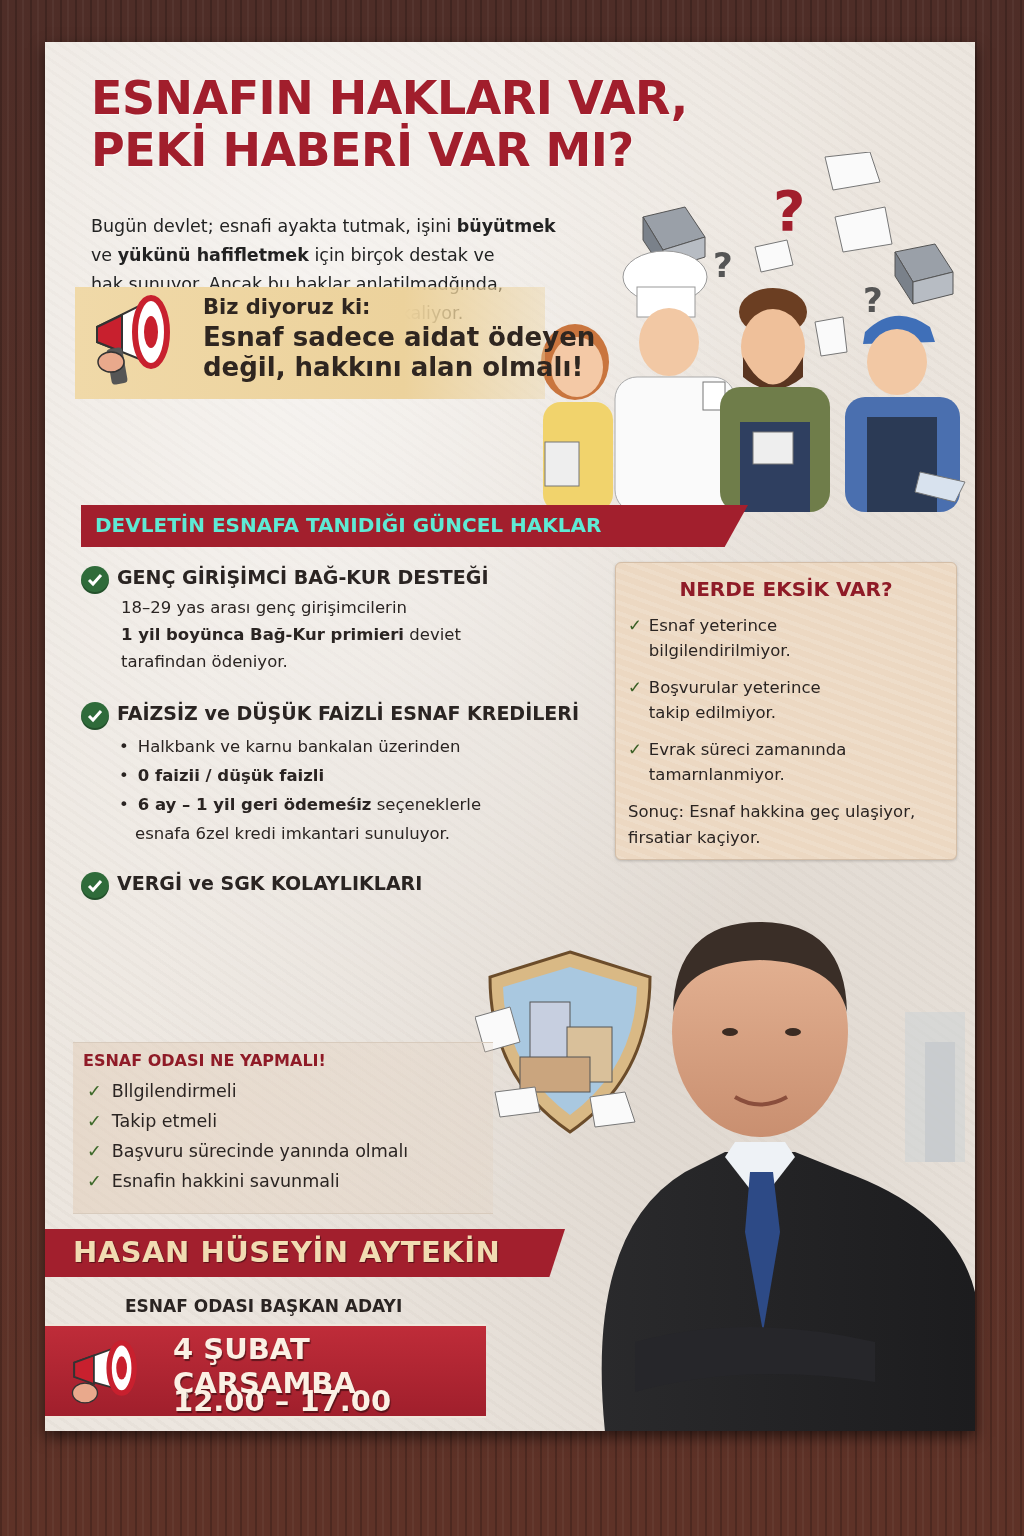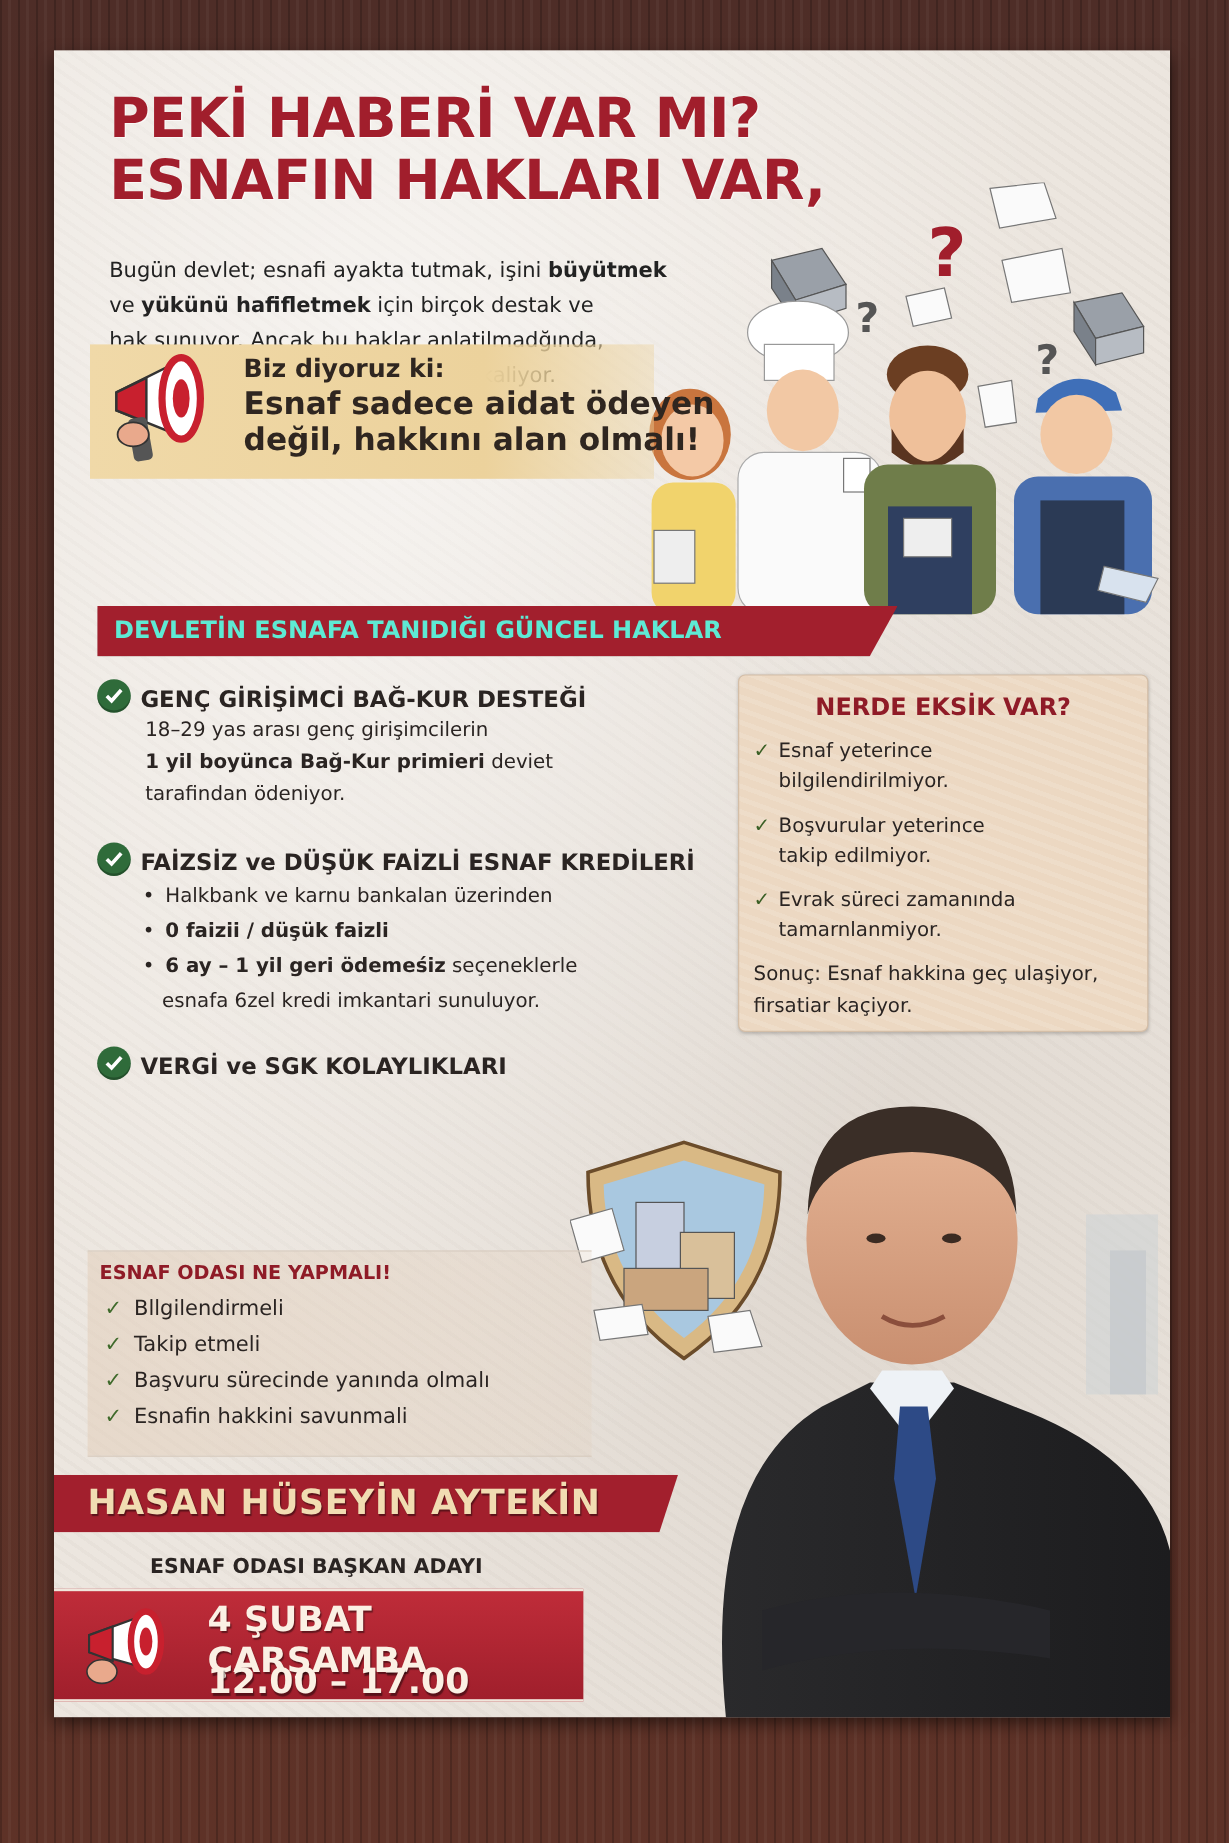--- a/index.html
+++ b/index.html
@@ -45,21 +45,21 @@
   .section-banner{
     position:absolute;left:36px;top:463px;height:42px;width:667px;
     background:#a21f2d;
     clip-path:polygon(0 0,100% 0,96.5% 100%,0 100%);
     box-shadow:0 2px 3px rgba(0,0,0,.3);
   }
   .section-banner span{
     position:absolute;left:14px;top:8px;color:#5eead4;font-weight:bold;font-size:20px;letter-spacing:0;
   }
   .right{position:absolute;left:36px;width:540px;}
-  .right h3{margin:0;font-size:19px;font-weight:bold;color:#2a2422;display:flex;align-items:flex-end;}
+  .right h3{margin:0;font-size:19px;font-weight:bold;color:#2a2422;display:flex;align-items:flex-start;}
   .check-circle{
     width:28px;height:28px;border-radius:50%;background:#2f6b3a;display:inline-flex;
     align-items:center;justify-content:center;margin-right:8px;flex:none;
     box-shadow:inset 0 -2px 0 rgba(0,0,0,.25);
   }
   .right .body{margin-left:40px;font-size:16.5px;line-height:27px;color:#2a2422;}
   .bullets{list-style:none;margin:2px 0 0 38px;padding:0;font-size:16.5px;line-height:29px;color:#2a2422;}
   .bullets li::before{content:"•";margin-right:9px;}
   .nerde-box{
     position:absolute;left:570px;top:520px;width:340px;height:296px;
@@ -94,22 +94,22 @@
   .date-line{position:absolute;left:128px;color:#fbf0e4;font-weight:bold;font-size:29px;text-shadow:1px 2px 1px rgba(0,0,0,.45);}
   .photo{position:absolute;left:500px;top:830px;width:430px;height:560px;}
   .shield{position:absolute;left:430px;top:905px;width:190px;height:190px;}
 </style>
 </head>
 <body>
 
 <div class="poster">
 
   <h1 class="title">
+    <span>ESNAFIN HAKLARI VAR,</span>
     <span>PEKİ HABERİ VAR MI?</span>
-    <span>ESNAFIN HAKLARI VAR,</span>
   </h1>
 
   <div class="intro">
     <span>Bugün devlet; esnafi ayakta tutmak, işini </span><b>büyütmek</b><br>
     <span>ve </span><b>yükünü hafifletmek</b><span> için birçok destak ve</span><br>
     <span>hak sunuyor. Ancak bu haklar anlatilmadğında,</span><br>
     <span>takip edlimediğinde kâğıt üzerinde kaliyor.</span>
   </div>
 
   <svg class="illustration" viewBox="0 0 450 360">

